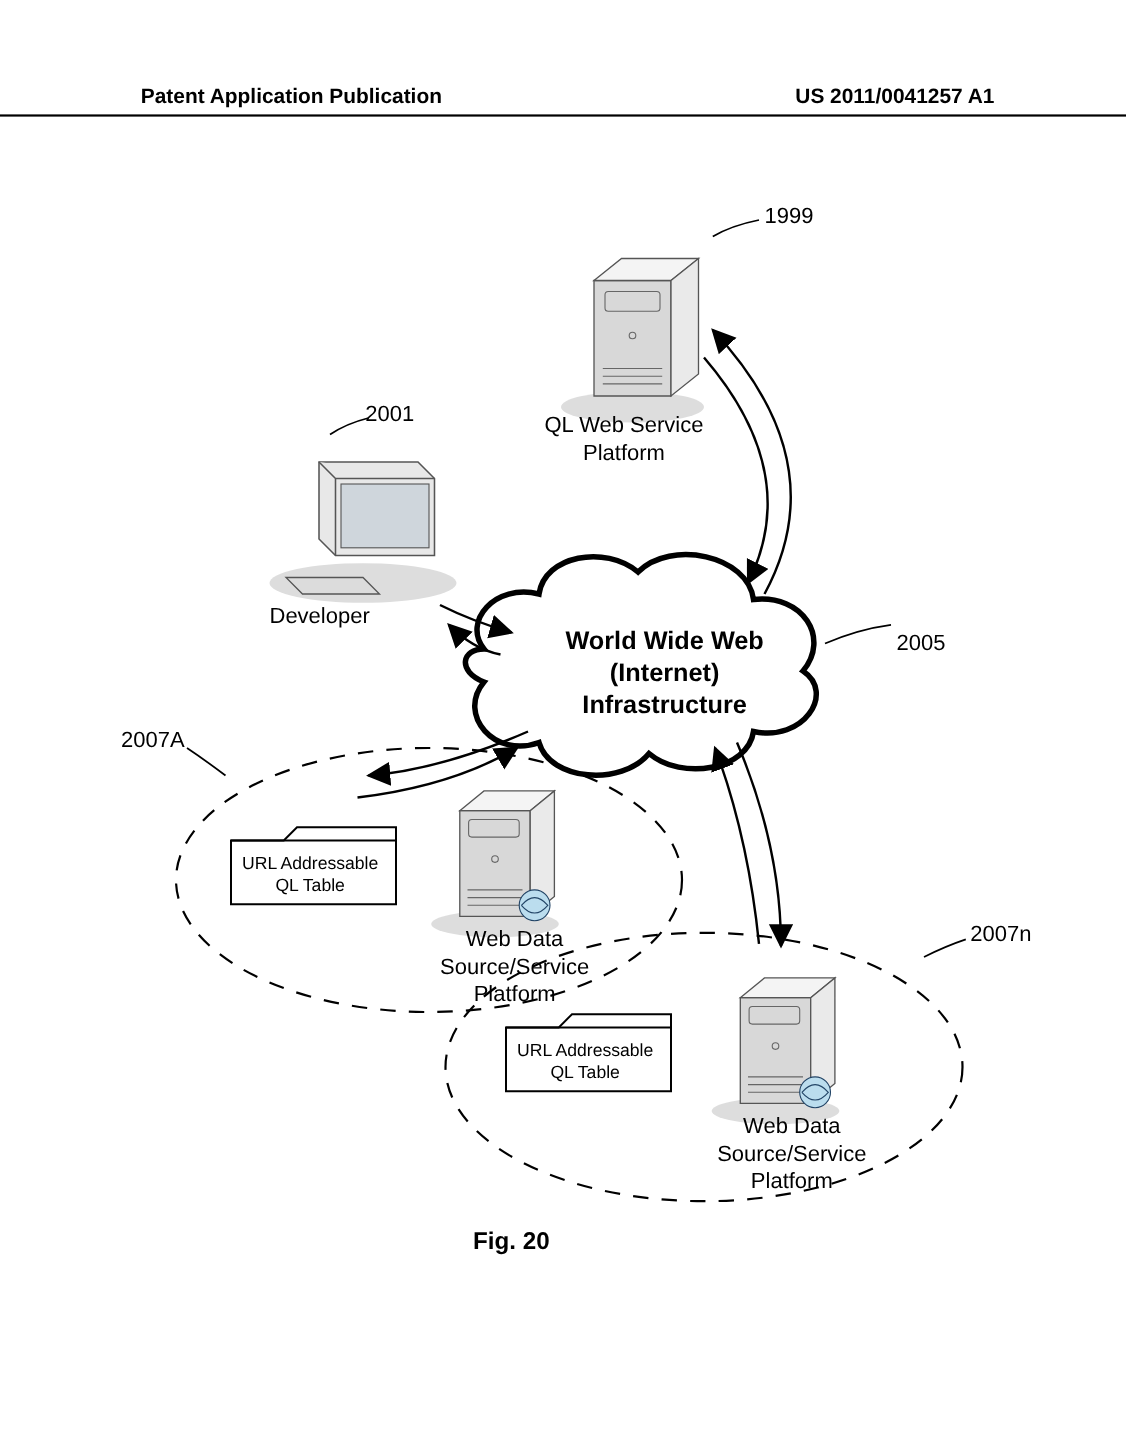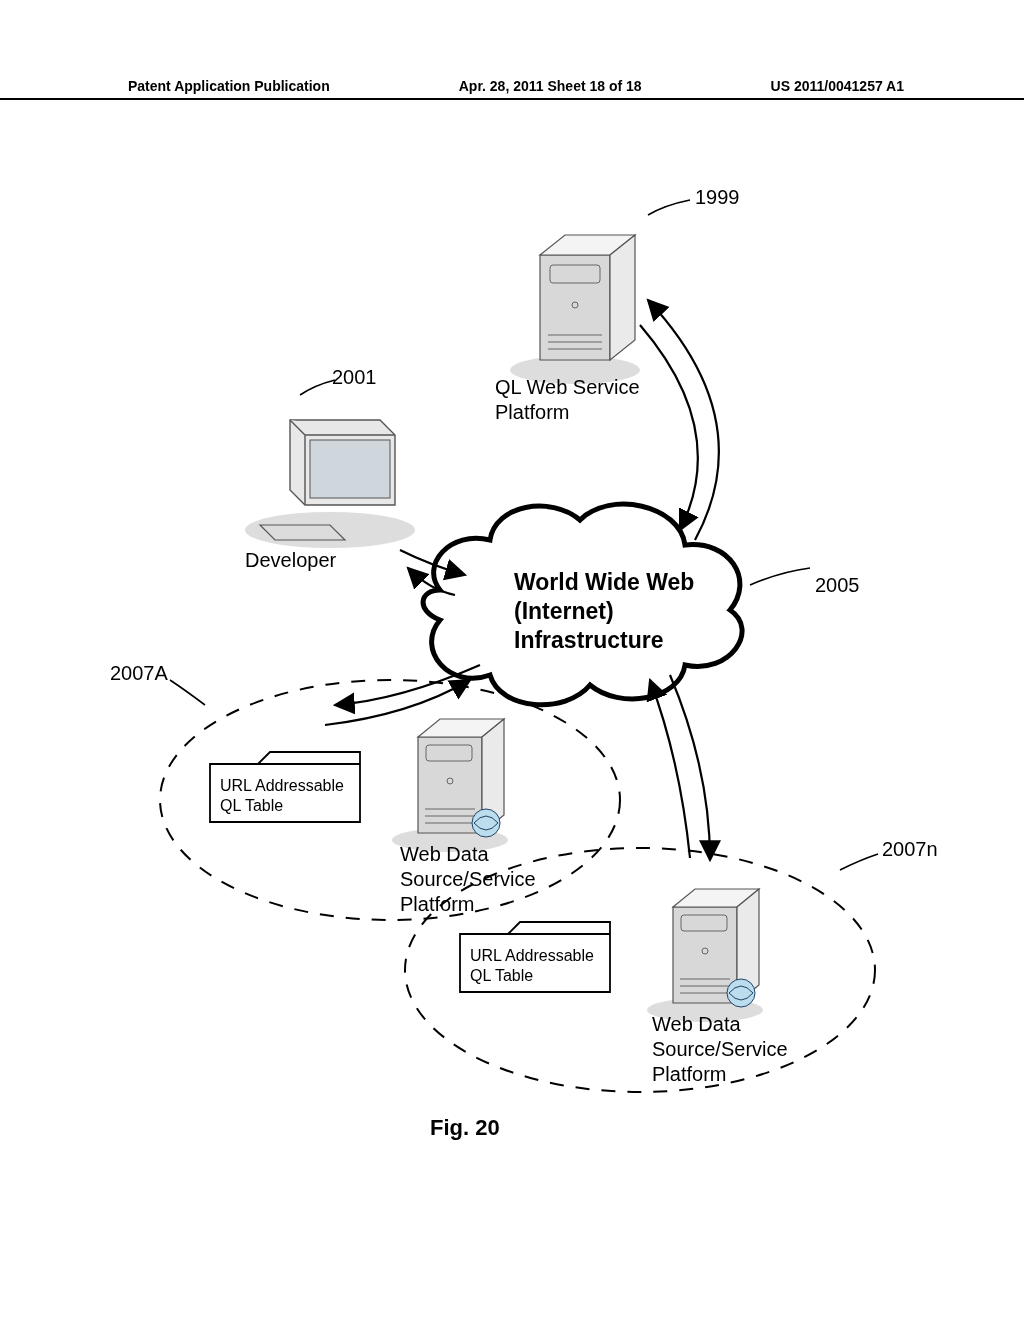--- a/index.html
+++ b/index.html
@@ -20,38 +20,39 @@
     position: absolute;
     top: 78px;
     left: 0;
     width: 1024px;
     border-bottom: 2.5px solid #000;
     padding-bottom: 4px;
   }
   .header-row {
     display: flex;
     justify-content: space-between;
-    font-size: 14px;
+    font-size: 19px;
     font-weight: bold;
     padding: 0 120px 0 128px;
     gap: 48px;
   }
   .header-left { }
   .header-mid { }
   .header-right { }
   .diagram {
     position: absolute;
     left: 100px;
     top: 170px;
     width: 820px;
     height: 930px;
   }
   .label {
     position: absolute;
     font-size: 20px;
+    text-align: center;
     line-height: 1.25;
     white-space: pre;
   }
   .refnum {
     position: absolute;
     font-size: 20px;
   }
   .fig-title {
     position: absolute;
     font-size: 22px;
@@ -75,21 +76,20 @@
   .dashed-ellipse { fill: none; stroke: #000; stroke-width: 2; stroke-dasharray: 14 12; }
 </style>
 </head>
 <body>
 
 <div class="page">
 
   <div class="header">
     <div class="header-row">
       <span class="header-left">Patent Application Publication</span>
-      <span class="header-mid">Apr. 28, 2011  Sheet 18 of 18</span>
       <span class="header-right">US 2011/0041257 A1</span>
     </div>
   </div>
 
   <div class="diagram">
     <svg width="820" height="930" viewBox="0 0 820 930">
 
       <defs>
         <marker id="ah" markerWidth="12" markerHeight="12" refX="9" refY="5" orient="auto">
           <path d="M0,0 L10,5 L0,10 Z" class="arrowhead"></path>

